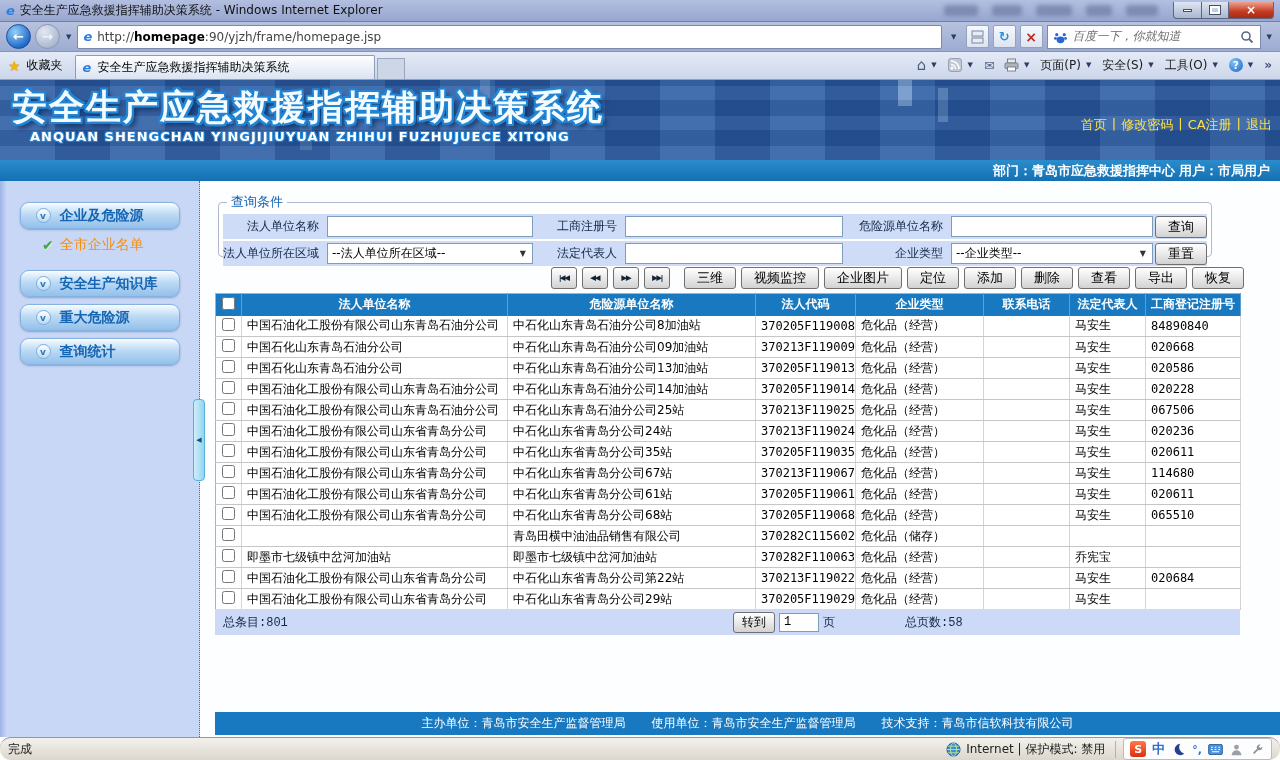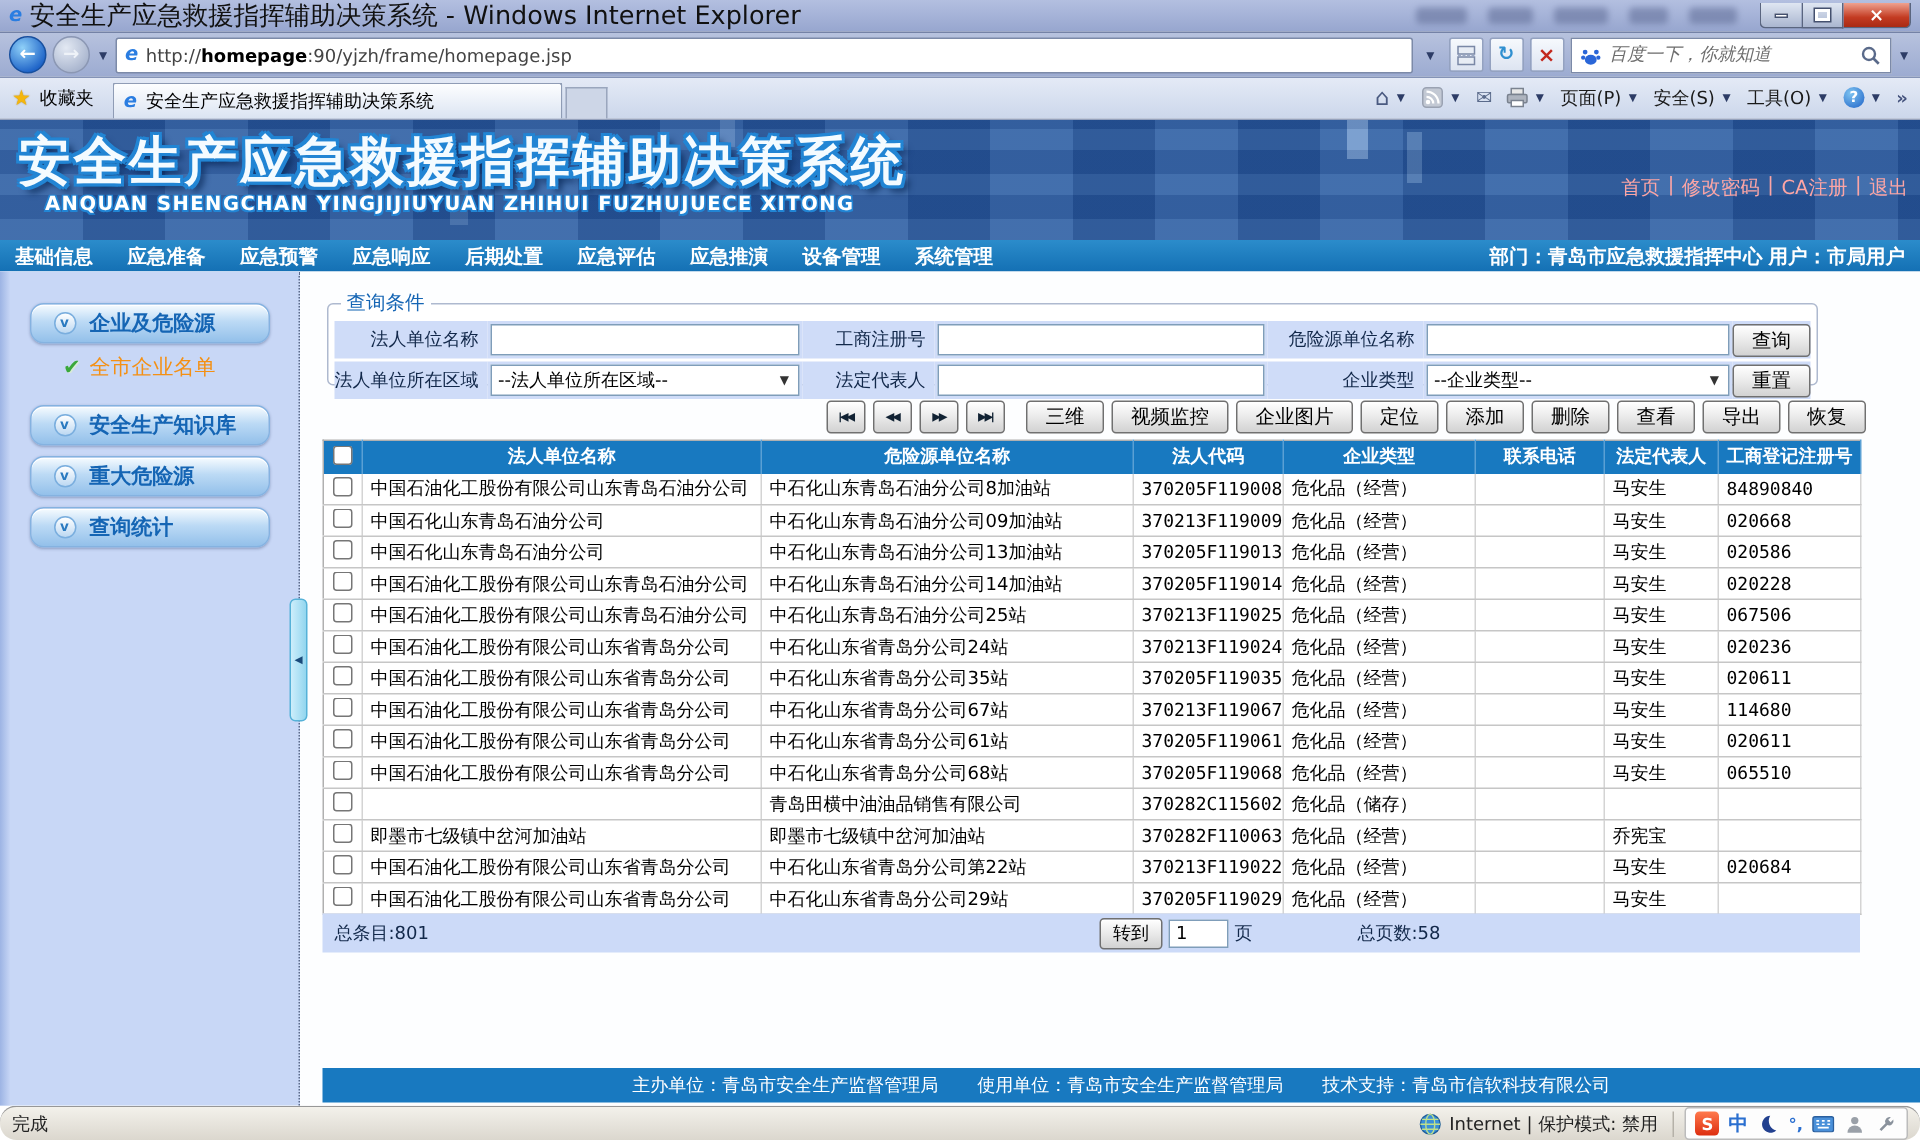--- a/index.html
+++ b/index.html
@@ -4,21 +4,21 @@
 <style>
   * { margin:0; padding:0; box-sizing:border-box; }
   html,body { width:1280px; height:760px; }
   body { font-family:"DejaVu Sans","Liberation Sans",sans-serif; font-size:12px; color:#000; }
   #screen { position:relative; width:1280px; height:760px; overflow:hidden; background:#fff; }
 
   
   .titlebar { height:22px; background:linear-gradient(#b3bfe0,#97a6cf); border-bottom:1px solid #7482a6;
               display:flex; align-items:center; padding:0 6px; gap:5px; }
   .ie-e { color:#2a7de1; font-weight:bold; font-style:italic; font-size:13px; line-height:1; }
-  .titlebar .t-text { font-size:17px; color:#111; }
+  .titlebar .t-text { font-size:12px; color:#111; }
   .blur-blobs { margin-left:auto; display:flex; gap:14px; margin-right:10px; }
   .blob { height:11px; border-radius:3px; background:#5f6c96; filter:blur(2px); opacity:.55; }
   .win-btns { display:flex; }
   .wbtn { height:17px; border:1px solid #5a657f; border-top:none; display:grid; place-items:center;
           background:linear-gradient(#dfe6f2,#aab6d0); }
   .wbtn.min { width:29px; border-radius:0 0 0 4px; }
   .wbtn.max { width:27px; border-left:none; }
   .wbtn.close { width:45px; border-left:none; border-radius:0 0 4px 0;
                 background:linear-gradient(#efa28f,#c33b22 60%,#a92a14); color:#fff; font-weight:bold; font-size:12px; }
   .glyph-min { width:9px; height:3px; background:#fff; border:1px solid #44506e; }
@@ -69,21 +69,21 @@
       background:repeating-linear-gradient(90deg, rgba(255,255,255,.07) 0 55px, rgba(0,0,30,.10) 55px 110px); }
   .banner::after { content:""; position:absolute; inset:0;
       background:repeating-linear-gradient(0deg, rgba(255,255,255,.05) 0 14px, rgba(10,30,80,.12) 14px 30px); }
   .brect { position:absolute; background:rgba(190,220,250,.45); }
   .banner-title { position:absolute; left:12px; top:4px; z-index:3; font-size:35px; font-weight:bold; letter-spacing:2px;
       color:#f4fbff;
       text-shadow:2px 2px 0 #2285d4,-2px -2px 0 #2285d4,2px -2px 0 #2285d4,-2px 2px 0 #2285d4,
                   0 2px 0 #2285d4,0 -2px 0 #2285d4,2px 0 0 #2285d4,-2px 0 0 #2285d4,4px 4px 5px #0a2a5a; }
   .banner-sub { position:absolute; left:30px; top:49px; z-index:3; font-size:13px; font-weight:bold; letter-spacing:1px;
       color:#fff; text-shadow:1px 1px 0 #2285d4,-1px -1px 0 #2285d4,1px -1px 0 #2285d4,-1px 1px 0 #2285d4; }
-  .banner-links { position:absolute; right:8px; top:36px; z-index:3; display:flex; gap:5px; color:#fca5a5; font-size:13px; }
+  .banner-links { position:absolute; right:8px; top:36px; z-index:3; display:flex; gap:5px; color:#fde047; font-size:13px; }
   .banner-links .bl { cursor:pointer; }
 
   
   .menubar { height:21px; background:linear-gradient(#2b8ccb,#1470b4); display:flex; align-items:center;
              padding:0 10px; color:#fff; font-size:13px; }
   .menu-item { margin-right:23px; font-weight:bold; white-space:nowrap; }
   .menu-right { margin-left:auto; display:flex; gap:4px; font-weight:bold; white-space:nowrap;justify-content:flex-end; }
 
   
   .pagebody { position:relative; height:556px; background:#fdfeff; }
@@ -140,21 +140,21 @@
   .datatable th { background:#1879c0; color:#fff; height:22px; font-weight:bold; text-align:center;
                   border-right:1px solid #5aa0d4; white-space:nowrap; overflow:hidden; }
   .datatable td { height:21px; border-bottom:1px solid #c6c6c6; border-right:1px solid #d4d4d4;
                   padding:0 5px; white-space:nowrap; overflow:hidden; }
   .datatable td.c-cb, .datatable th.c-cb { text-align:center; padding:0; }
   .datatable td.c2, .datatable td.c6 { font-family:"DejaVu Sans Mono","Liberation Mono",monospace; }
   .datatable td.c2 { text-align:center; }
 
   
   .pagebar { position:absolute; left:4px; top:428px; width:1025px; height:26px; background:#ccdaf8;
-             display:flex; align-items:center; padding:0 8px; color:#12284a; }
+             display:flex; align-items:center; padding:0 8px; color:#12284a;font-family:Liberation Mono, monospace; }
   .pg-total { width:510px; }
   .pg-input { width:40px; height:19px; border:1px solid #7f9db9; background:#fff; padding:0 4px;
               font-family:inherit; font-size:12px; margin:0 4px; }
   .pg-unit { margin-right:70px; }
 
   
   .site-footer { position:absolute; left:4px; top:531px; right:0; height:23px; background:#1879c0;
                  color:#fff; display:flex; align-items:center; justify-content:center; gap:26px; font-size:12px; }
 
   
@@ -304,31 +304,20 @@
         <span>|</span>
         <span class="bl">修改密码</span>
         <span>|</span>
         <span class="bl">CA注册</span>
         <span>|</span>
         <span class="bl">退出</span>
       </div>
   </div>
 
   <div class="menubar">
-    <span id="menu-items" style="display:flex">
-        <span class="menu-item">基础信息</span>
-        <span class="menu-item">应急准备</span>
-        <span class="menu-item">应急预警</span>
-        <span class="menu-item">应急响应</span>
-        <span class="menu-item">后期处置</span>
-        <span class="menu-item">应急评估</span>
-        <span class="menu-item">应急推演</span>
-        <span class="menu-item">设备管理</span>
-        <span class="menu-item">系统管理</span>
-      </span>
     <span class="menu-right">
       <span>部门：青岛市应急救援指挥中心</span>
       <span>用户：市局用户</span>
     </span>
   </div>
 
   <div class="pagebody">
     <div class="sidebar" id="sidebar-items">
         <div class="side-btn">
           <span class="chev-circ">v</span>

